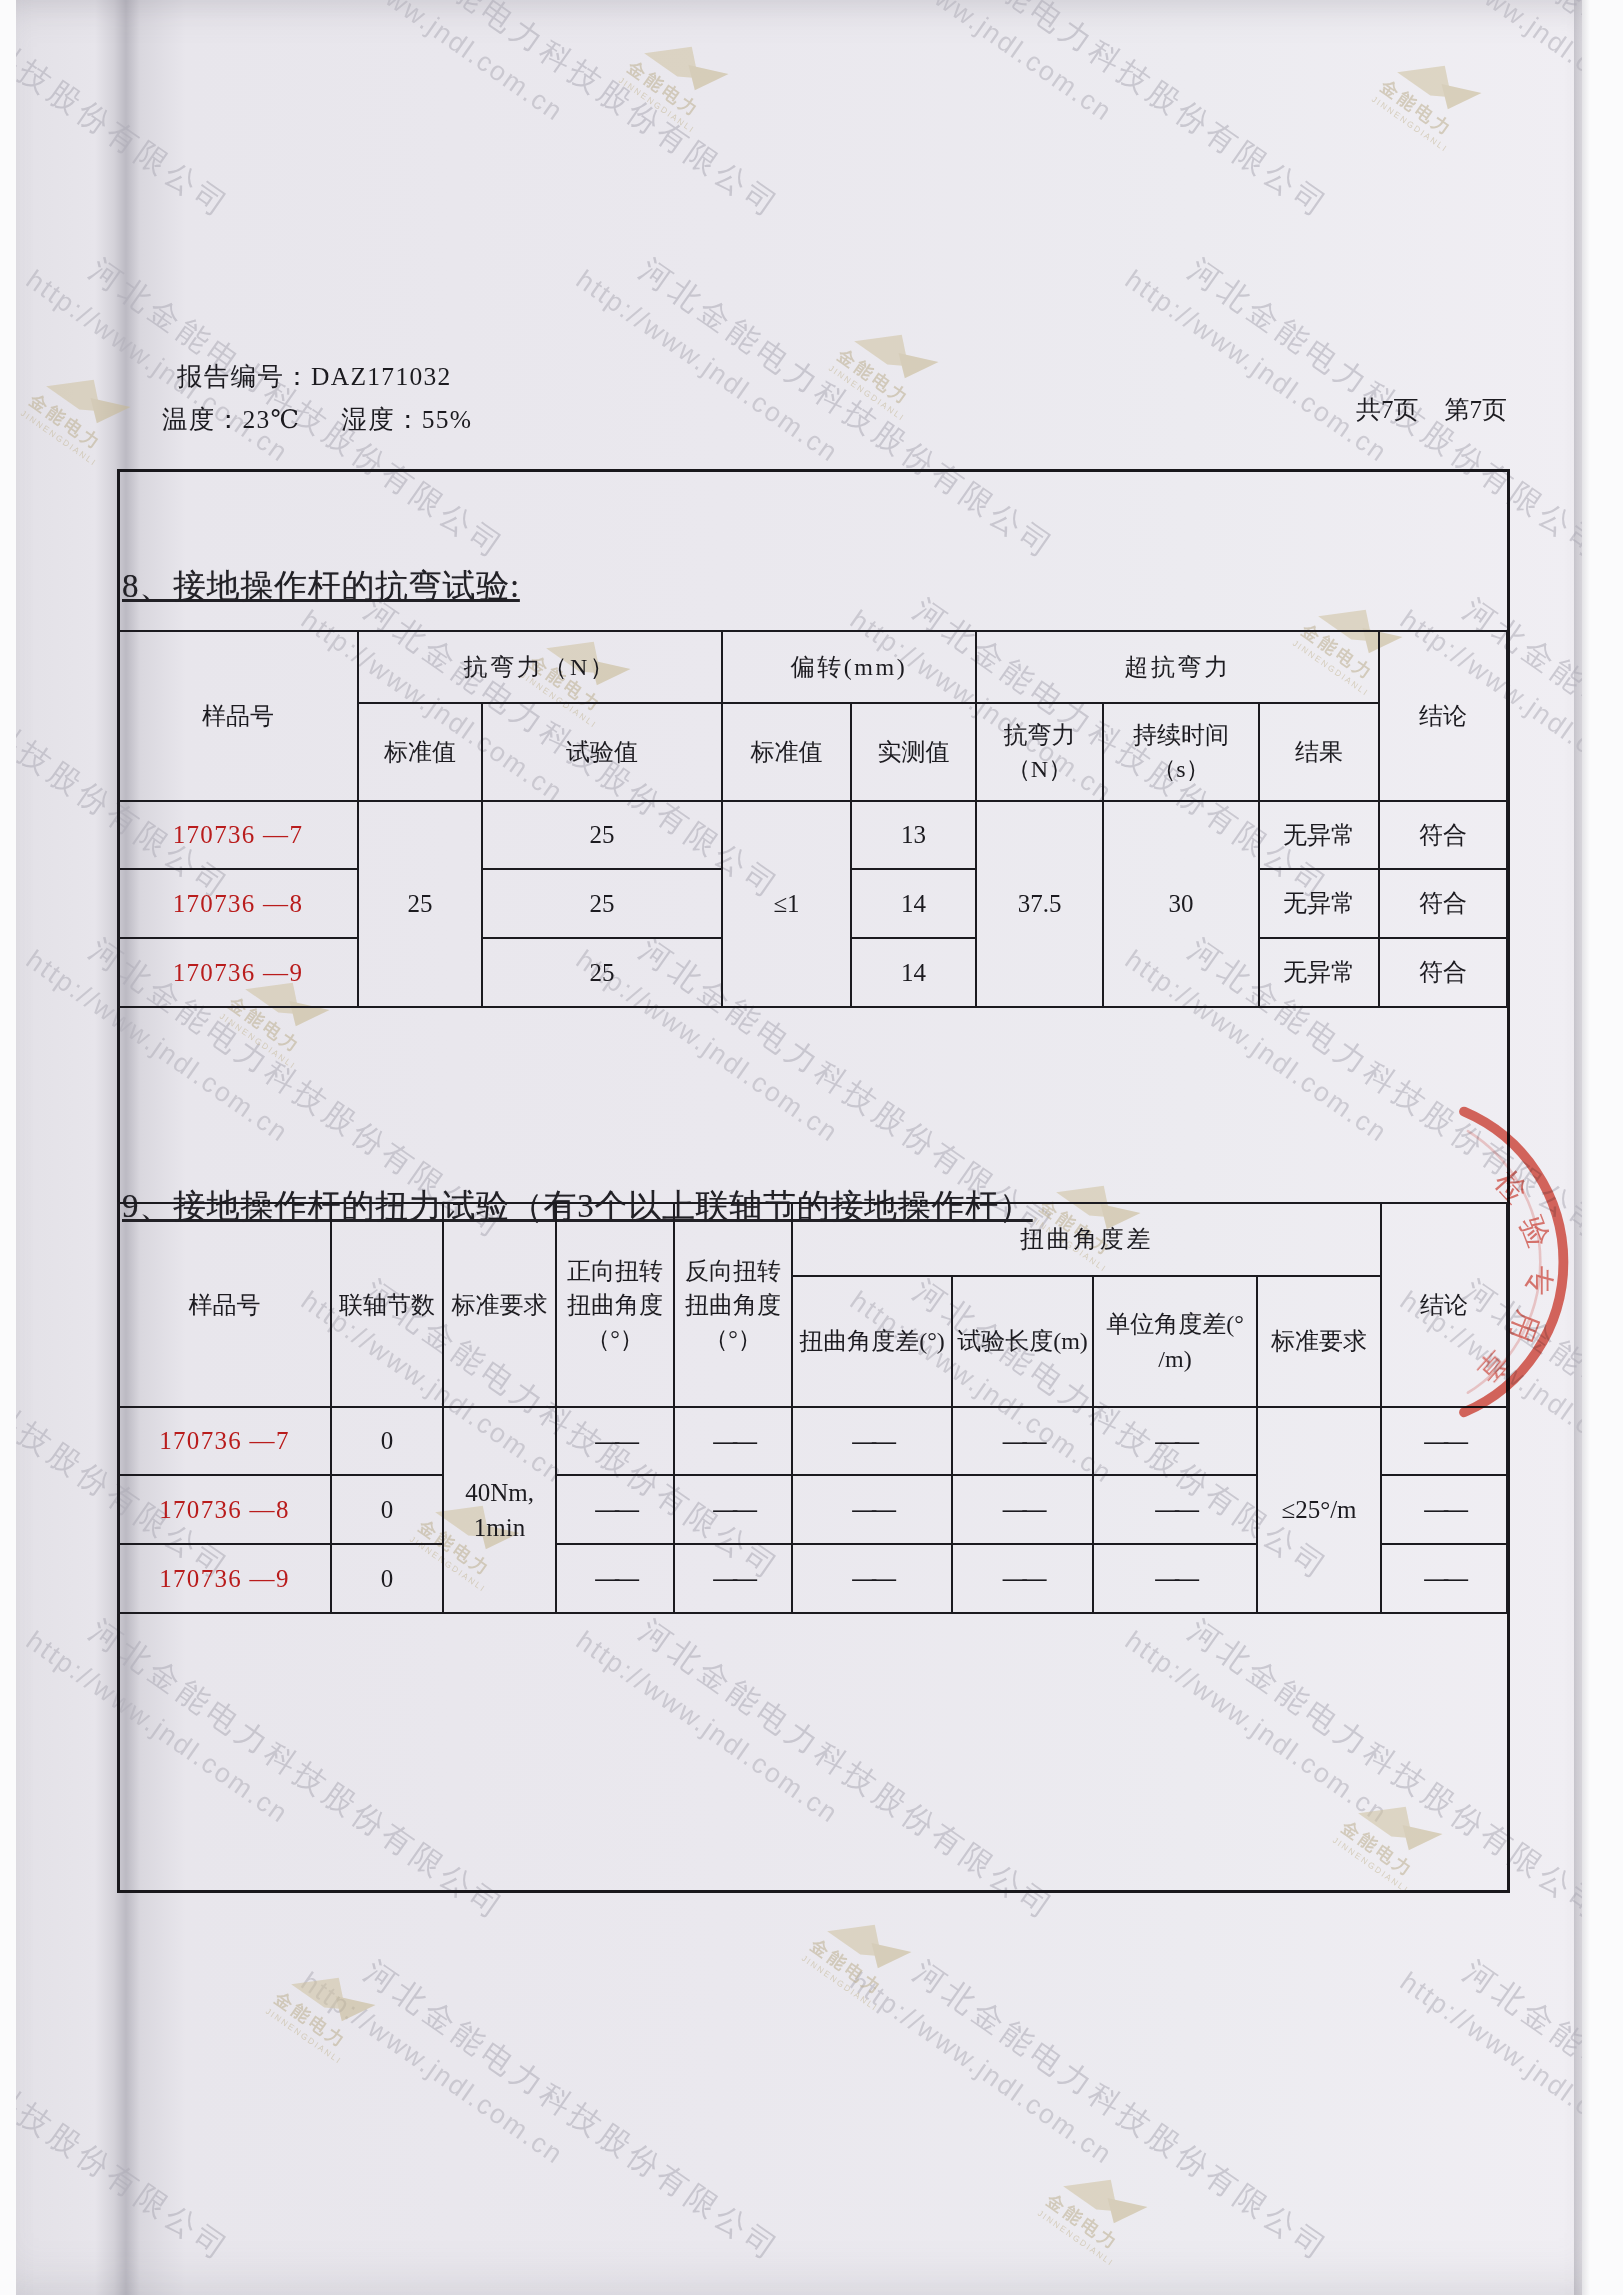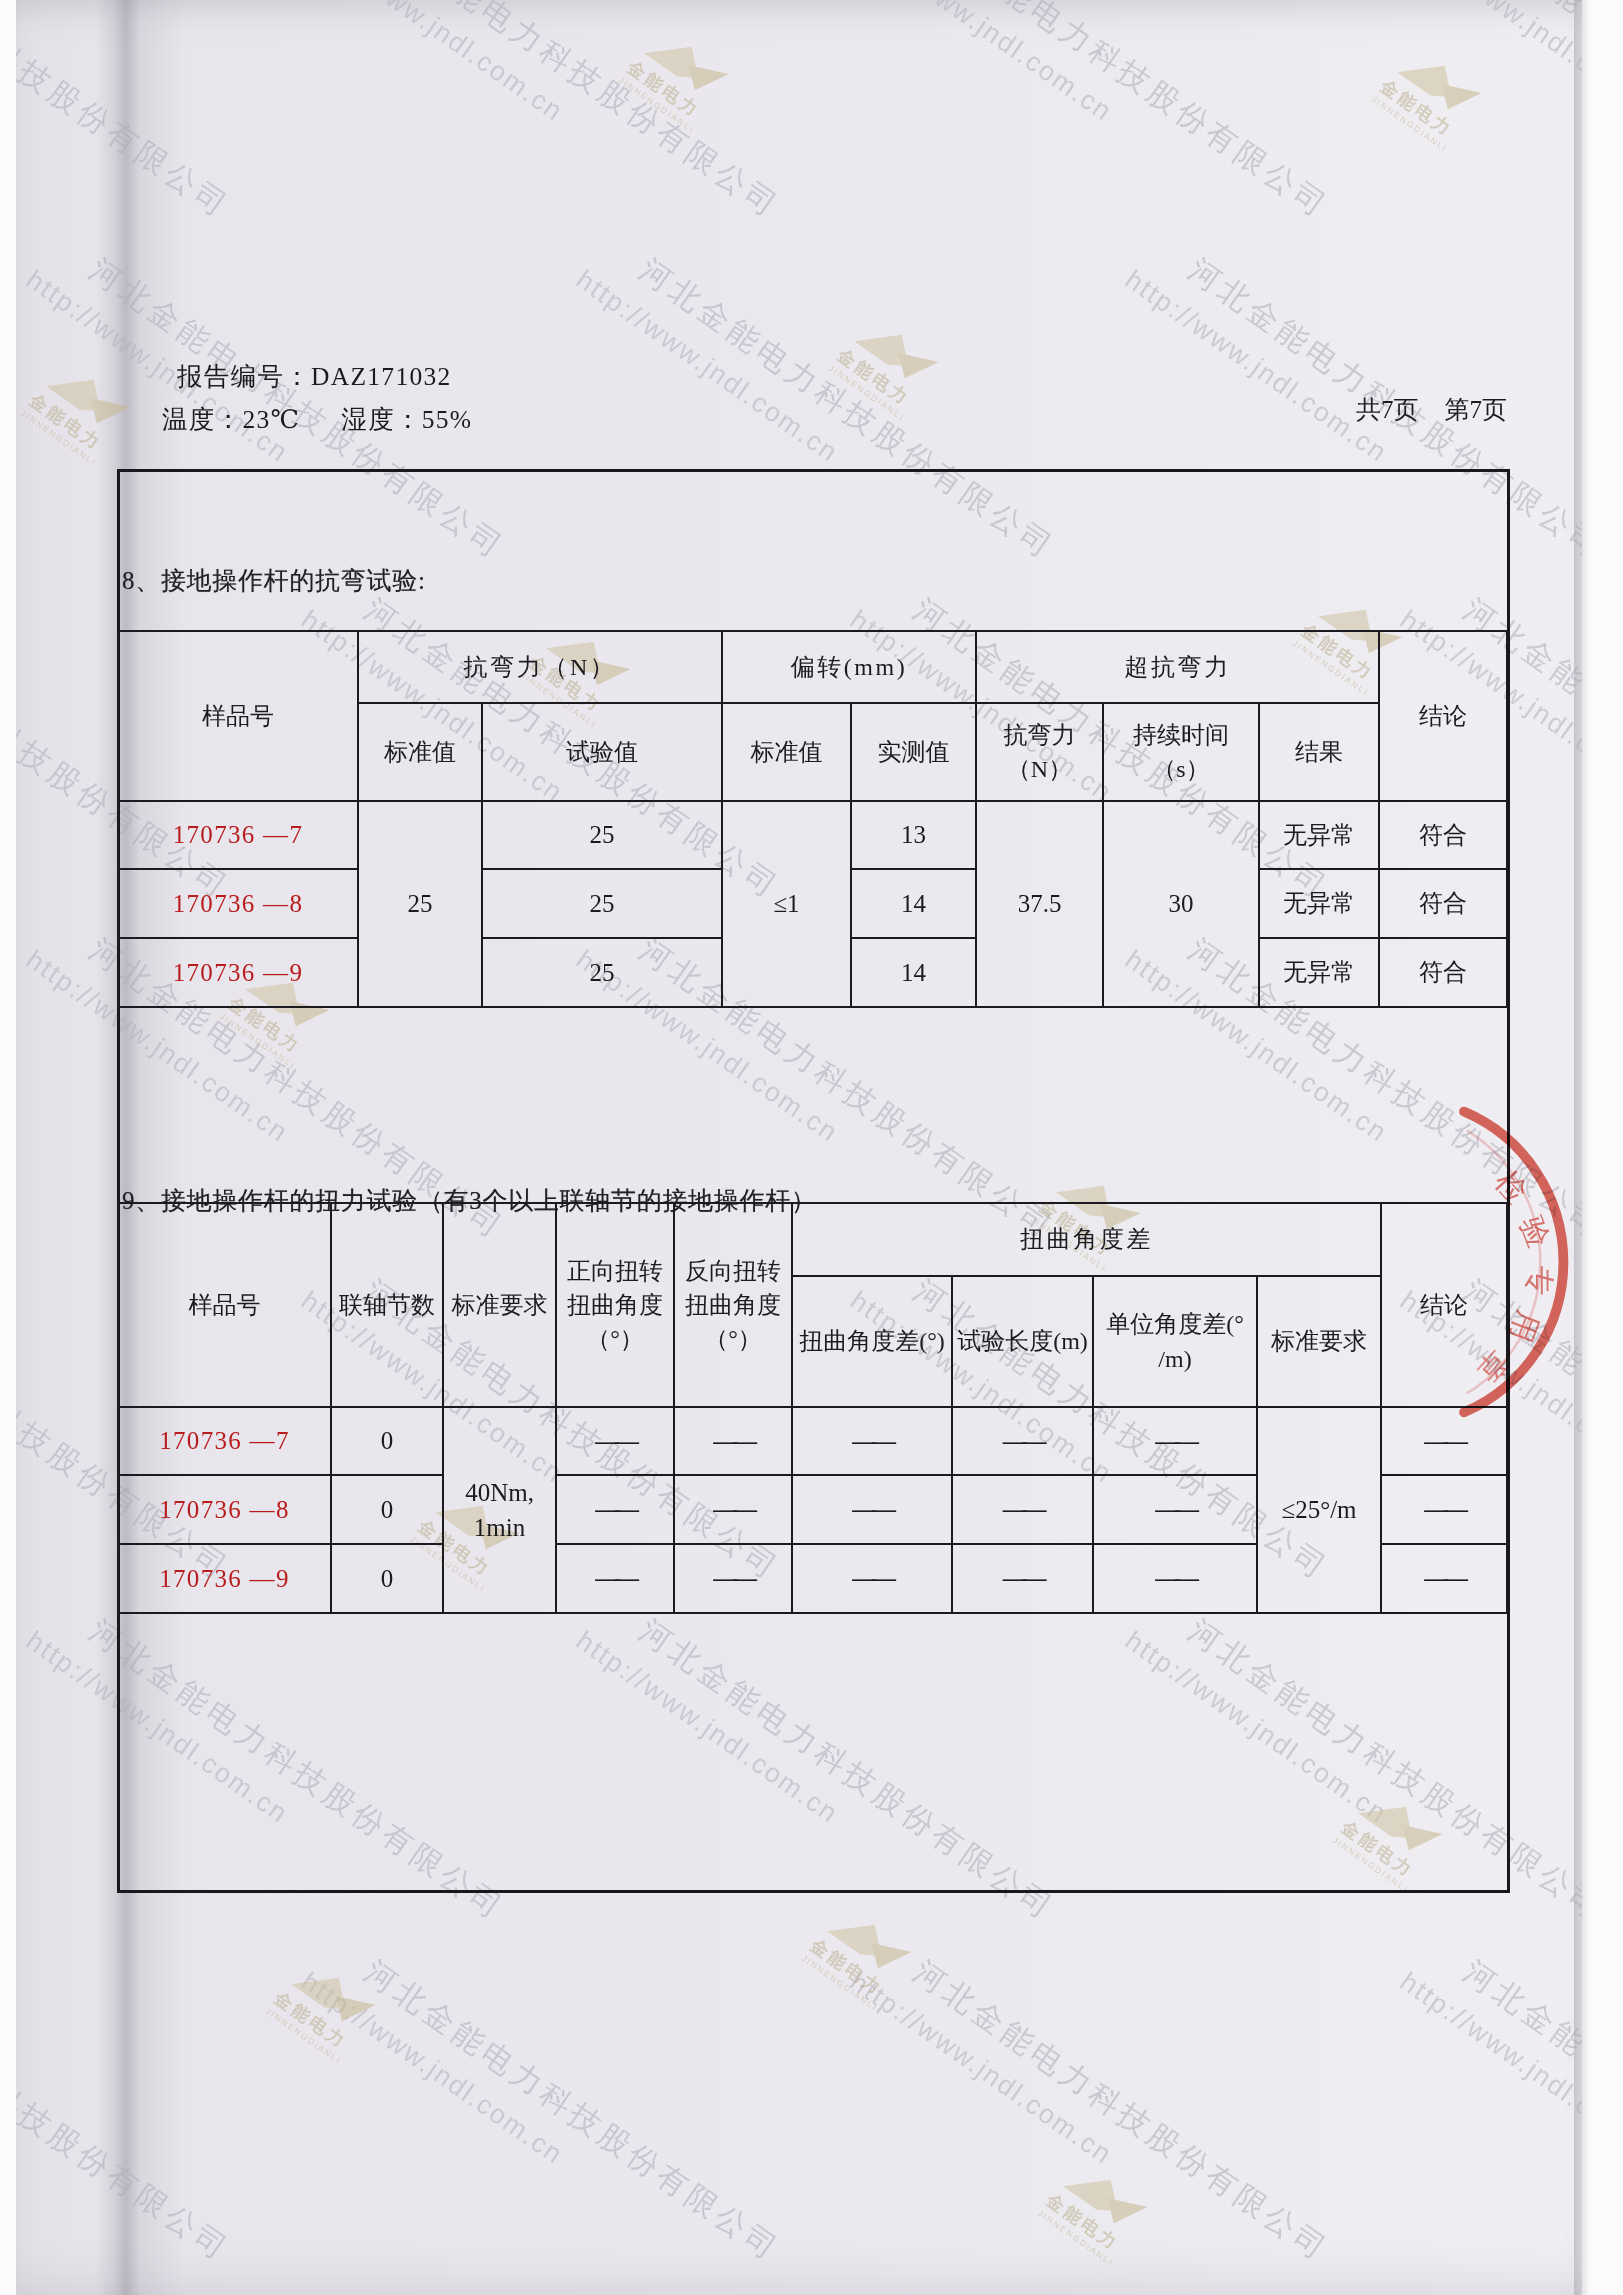--- a/index.html
+++ b/index.html
@@ -32,22 +32,22 @@
   .report-title{position:absolute;left:65px;top:254px;width:1492px;text-align:center;
     font-size:39px;font-weight:bold;letter-spacing:19.6px;text-shadow:0 0 0.7px rgba(30,30,40,.4);}
   .meta{position:absolute;left:162px;font-size:25.5px;letter-spacing:1.3px;}
   .meta .gap{display:inline-block;width:41px;}
   .page-info{position:absolute;left:1211px;top:393px;width:296px;text-align:right;font-size:25px;}
   .page-info .gap{display:inline-block;width:26px;}
 
   
   .outer-box{position:absolute;left:117px;top:469px;width:1393px;height:1424px;border:3.9px solid #19181c;}
 
-  .sec-heading{position:absolute;font-size:25px;letter-spacing:0.7px;color:#222126;
-    text-shadow:0 0 0.7px rgba(40,40,50,.5);white-space:nowrap;}
+  .sec-heading{position:absolute;font-size:33px;letter-spacing:0.7px;color:#222126;
+    text-shadow:0 0 0.7px rgba(40,40,50,.5);white-space:nowrap;text-decoration:underline;}
 
   
   table.t{position:absolute;border-collapse:collapse;table-layout:fixed;left:117px;width:1389px;
     font-size:24px;}
   table.t td{border:2.6px solid #1b1a1f;text-align:center;vertical-align:middle;
     padding:1.3px 3.9px;line-height:1.42;background:transparent;}
   table.t td.grp{letter-spacing:2.6px;}
   .sample-cell{font-size:25px;color:#b91c1c;filter:blur(0.5px);letter-spacing:1.3px;}
   .num{font-size:25px;}
   .dash{letter-spacing:-0.18em;font-weight:600;}

